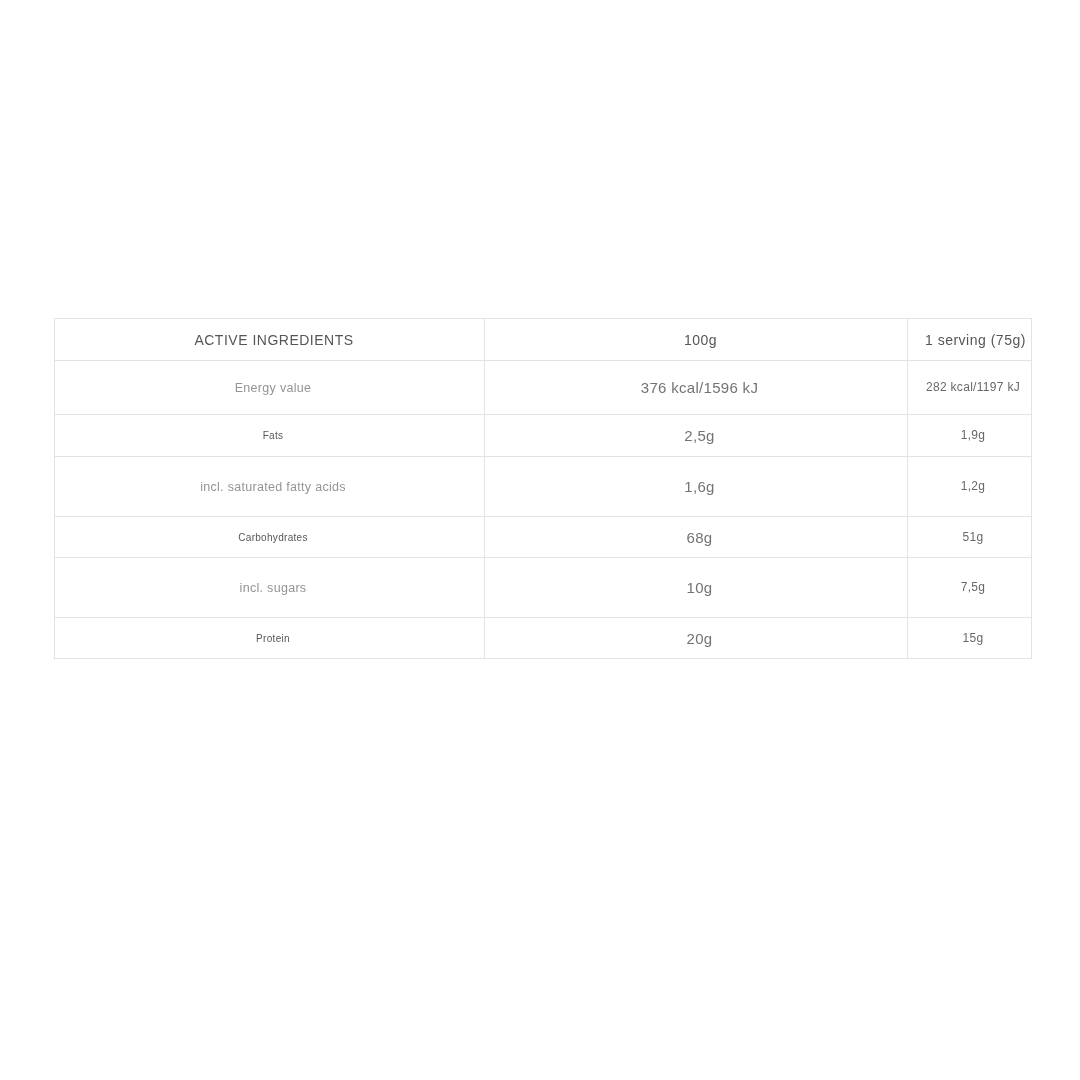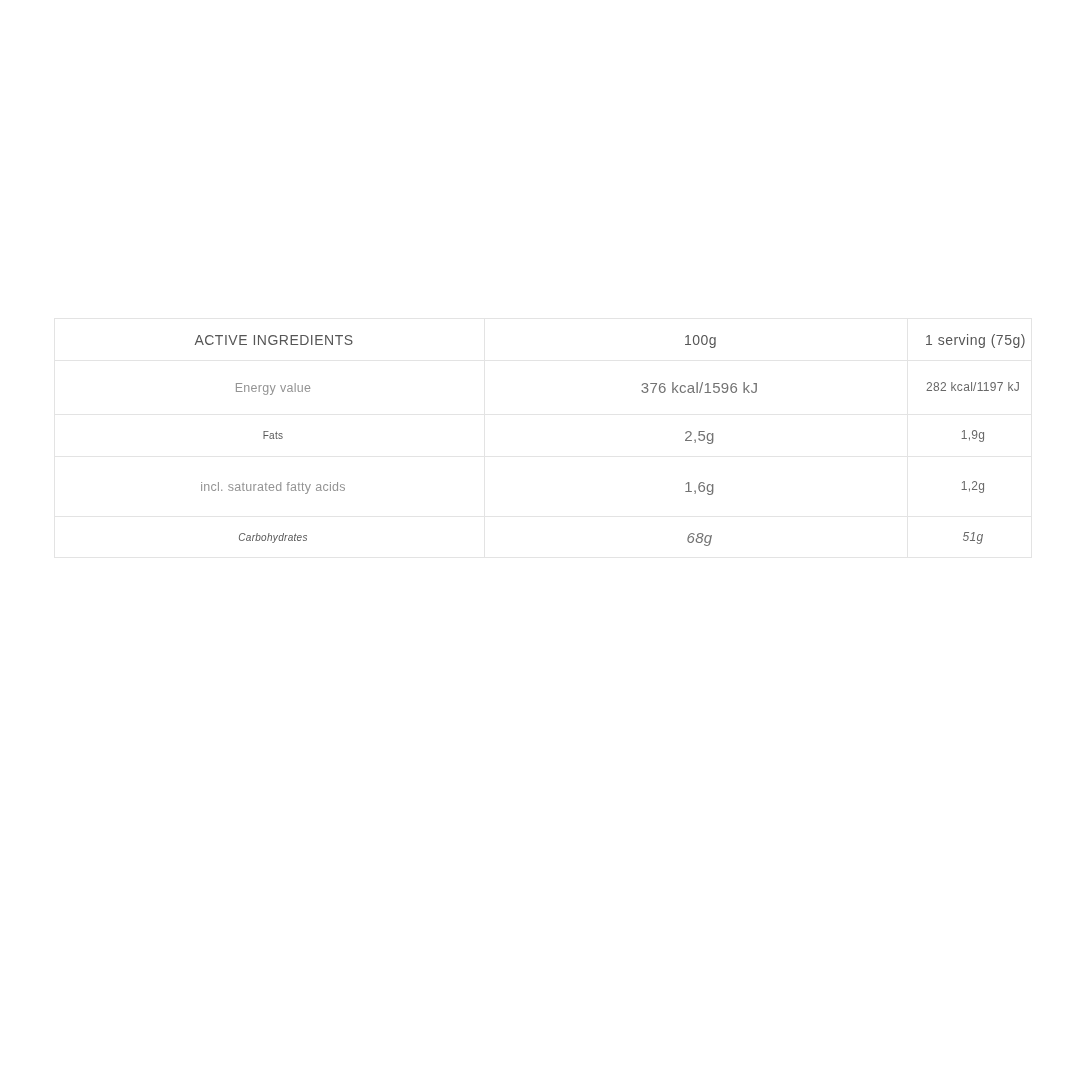--- a/index.html
+++ b/index.html
@@ -45,21 +45,21 @@
     font-size: 14px;
     color: #565656;
     letter-spacing: 0.5px;
     white-space: nowrap;
     padding-left: 17px;
   }
   
   tr.rh42 { height: 42px; }
   tr.rh54 { height: 54px; padding-left: 8px; }
   tr.rh57 { height: 60px; }
-  tr.rh41 { height: 41px; font-style: italic; }
+  tr.rh41 { height: 41px; }
   
   td.label-main {
     font-size: 10px;
     color: #575757;
   }
   td.label-sub {
     font-size: 12.5px;
     color: #949494;
     vertical-align: top;
     padding-top: 14px;
@@ -116,16 +116,26 @@
         <tr class="rh57">
           <td class="label-sub">incl. saturated fatty acids</td>
           <td class="val">1,6g</td>
           <td class="val val-serving">1,2g</td>
         </tr>
         <tr class="rh41">
           <td class="label-main">Carbohydrates</td>
           <td class="val">68g</td>
           <td class="val val-serving">51g</td>
         </tr>
+        <tr class="rh57">
+          <td class="label-sub">incl. sugars</td>
+          <td class="val">10g</td>
+          <td class="val val-serving">7,5g</td>
+        </tr>
+        <tr class="rh41">
+          <td class="label-main">Protein</td>
+          <td class="val">20g</td>
+          <td class="val val-serving">15g</td>
+        </tr>
       </tbody>
     </table>
   </div>
 </div>
 
 </body></html>

